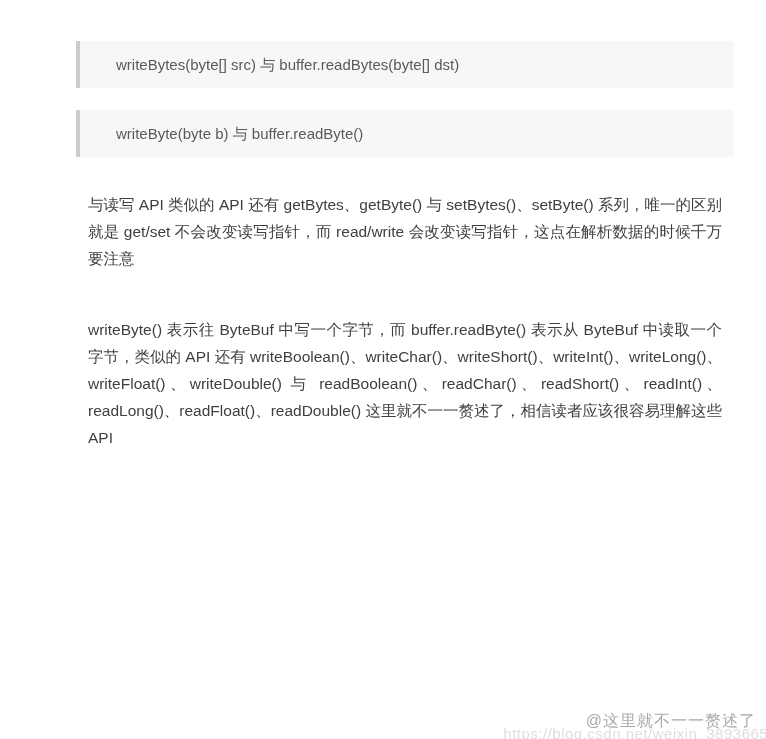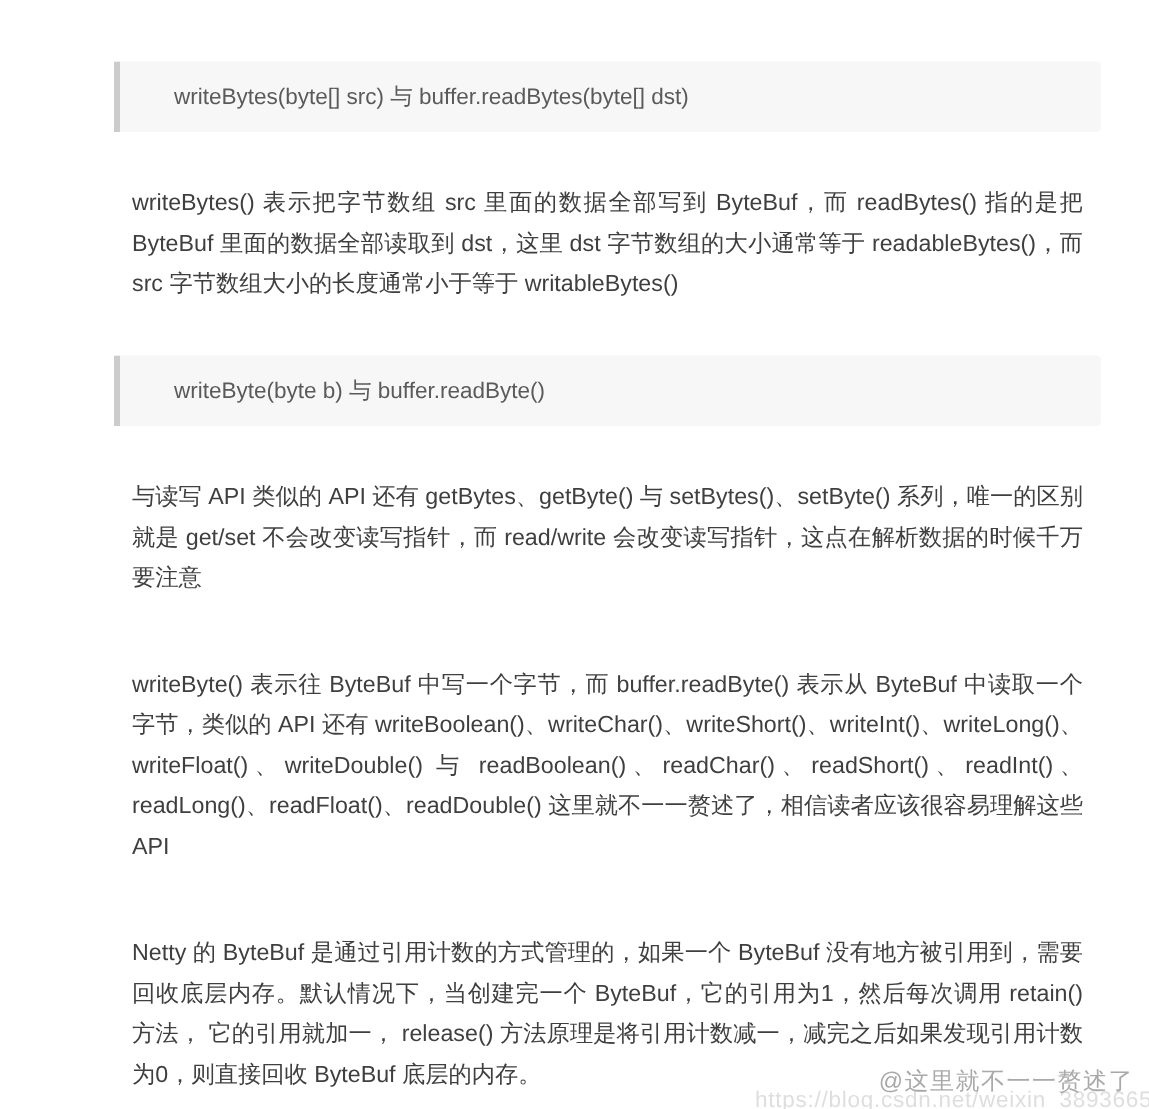--- a/index.html
+++ b/index.html
@@ -60,32 +60,30 @@
 </head>
 <body>
 
 <div class="page">
   <div class="content">
 
     <div class="code-block">
       <span>writeBytes(byte[] src) 与 buffer.readBytes(byte[] dst)</span>
     </div>
 
-    <p class="para">writeBytes() 表示把字节数组 src 里面的数据全部写到 ByteBuf，而 readBytes() 指的是把 ByteBuf 里面的数据全部读取到 dst，这里 dst 字节数组的大小通常等于 readableBytes()，而 src 字节数组大小的长度通常小于等于 writableBytes()</p>
 
     <div class="code-block">
       <span>writeByte(byte b) 与 buffer.readByte()</span>
     </div>
 
     <p class="para">与读写 API 类似的 API 还有 getBytes、getByte() 与 setBytes()、setByte() 系列，唯一的区别就是 get/set 不会改变读写指针，而 read/write 会改变读写指针，这点在解析数据的时候千万要注意</p>
 
     <p class="para">writeByte() 表示往 ByteBuf 中写一个字节，而 buffer.readByte() 表示从 ByteBuf 中读取一个字节，类似的 API 还有 writeBoolean()、writeChar()、writeShort()、writeInt()、writeLong()、writeFloat()、writeDouble() 与 readBoolean()、readChar()、readShort()、readInt()、readLong()、readFloat()、readDouble() 这里就不一一赘述了，相信读者应该很容易理解这些 API</p>
 
 
 
-    <p class="para">Netty 的 ByteBuf 是通过引用计数的方式管理的，如果一个 ByteBuf 没有地方被引用到，需要回收底层内存。默认情况下，当创建完一个 ByteBuf，它的引用为1，然后每次调用 retain() 方法， 它的引用就加一， release() 方法原理是将引用计数减一，减完之后如果发现引用计数为0，则直接回收 ByteBuf 底层的内存。</p>
 
   </div>
 
   <span class="watermark-url">https://blog.csdn.net/weixin_38936658</span>
 
   <span class="watermark-community">@这里就不一一赘述了</span>
 </div>
 
 </body></html>

